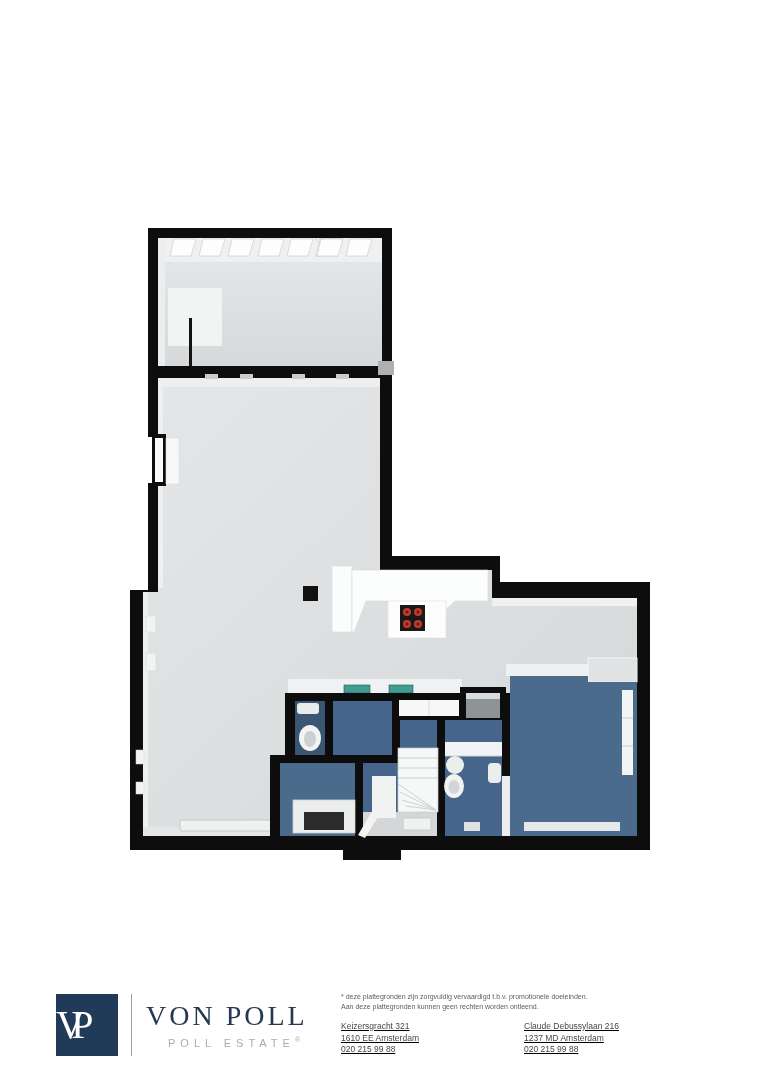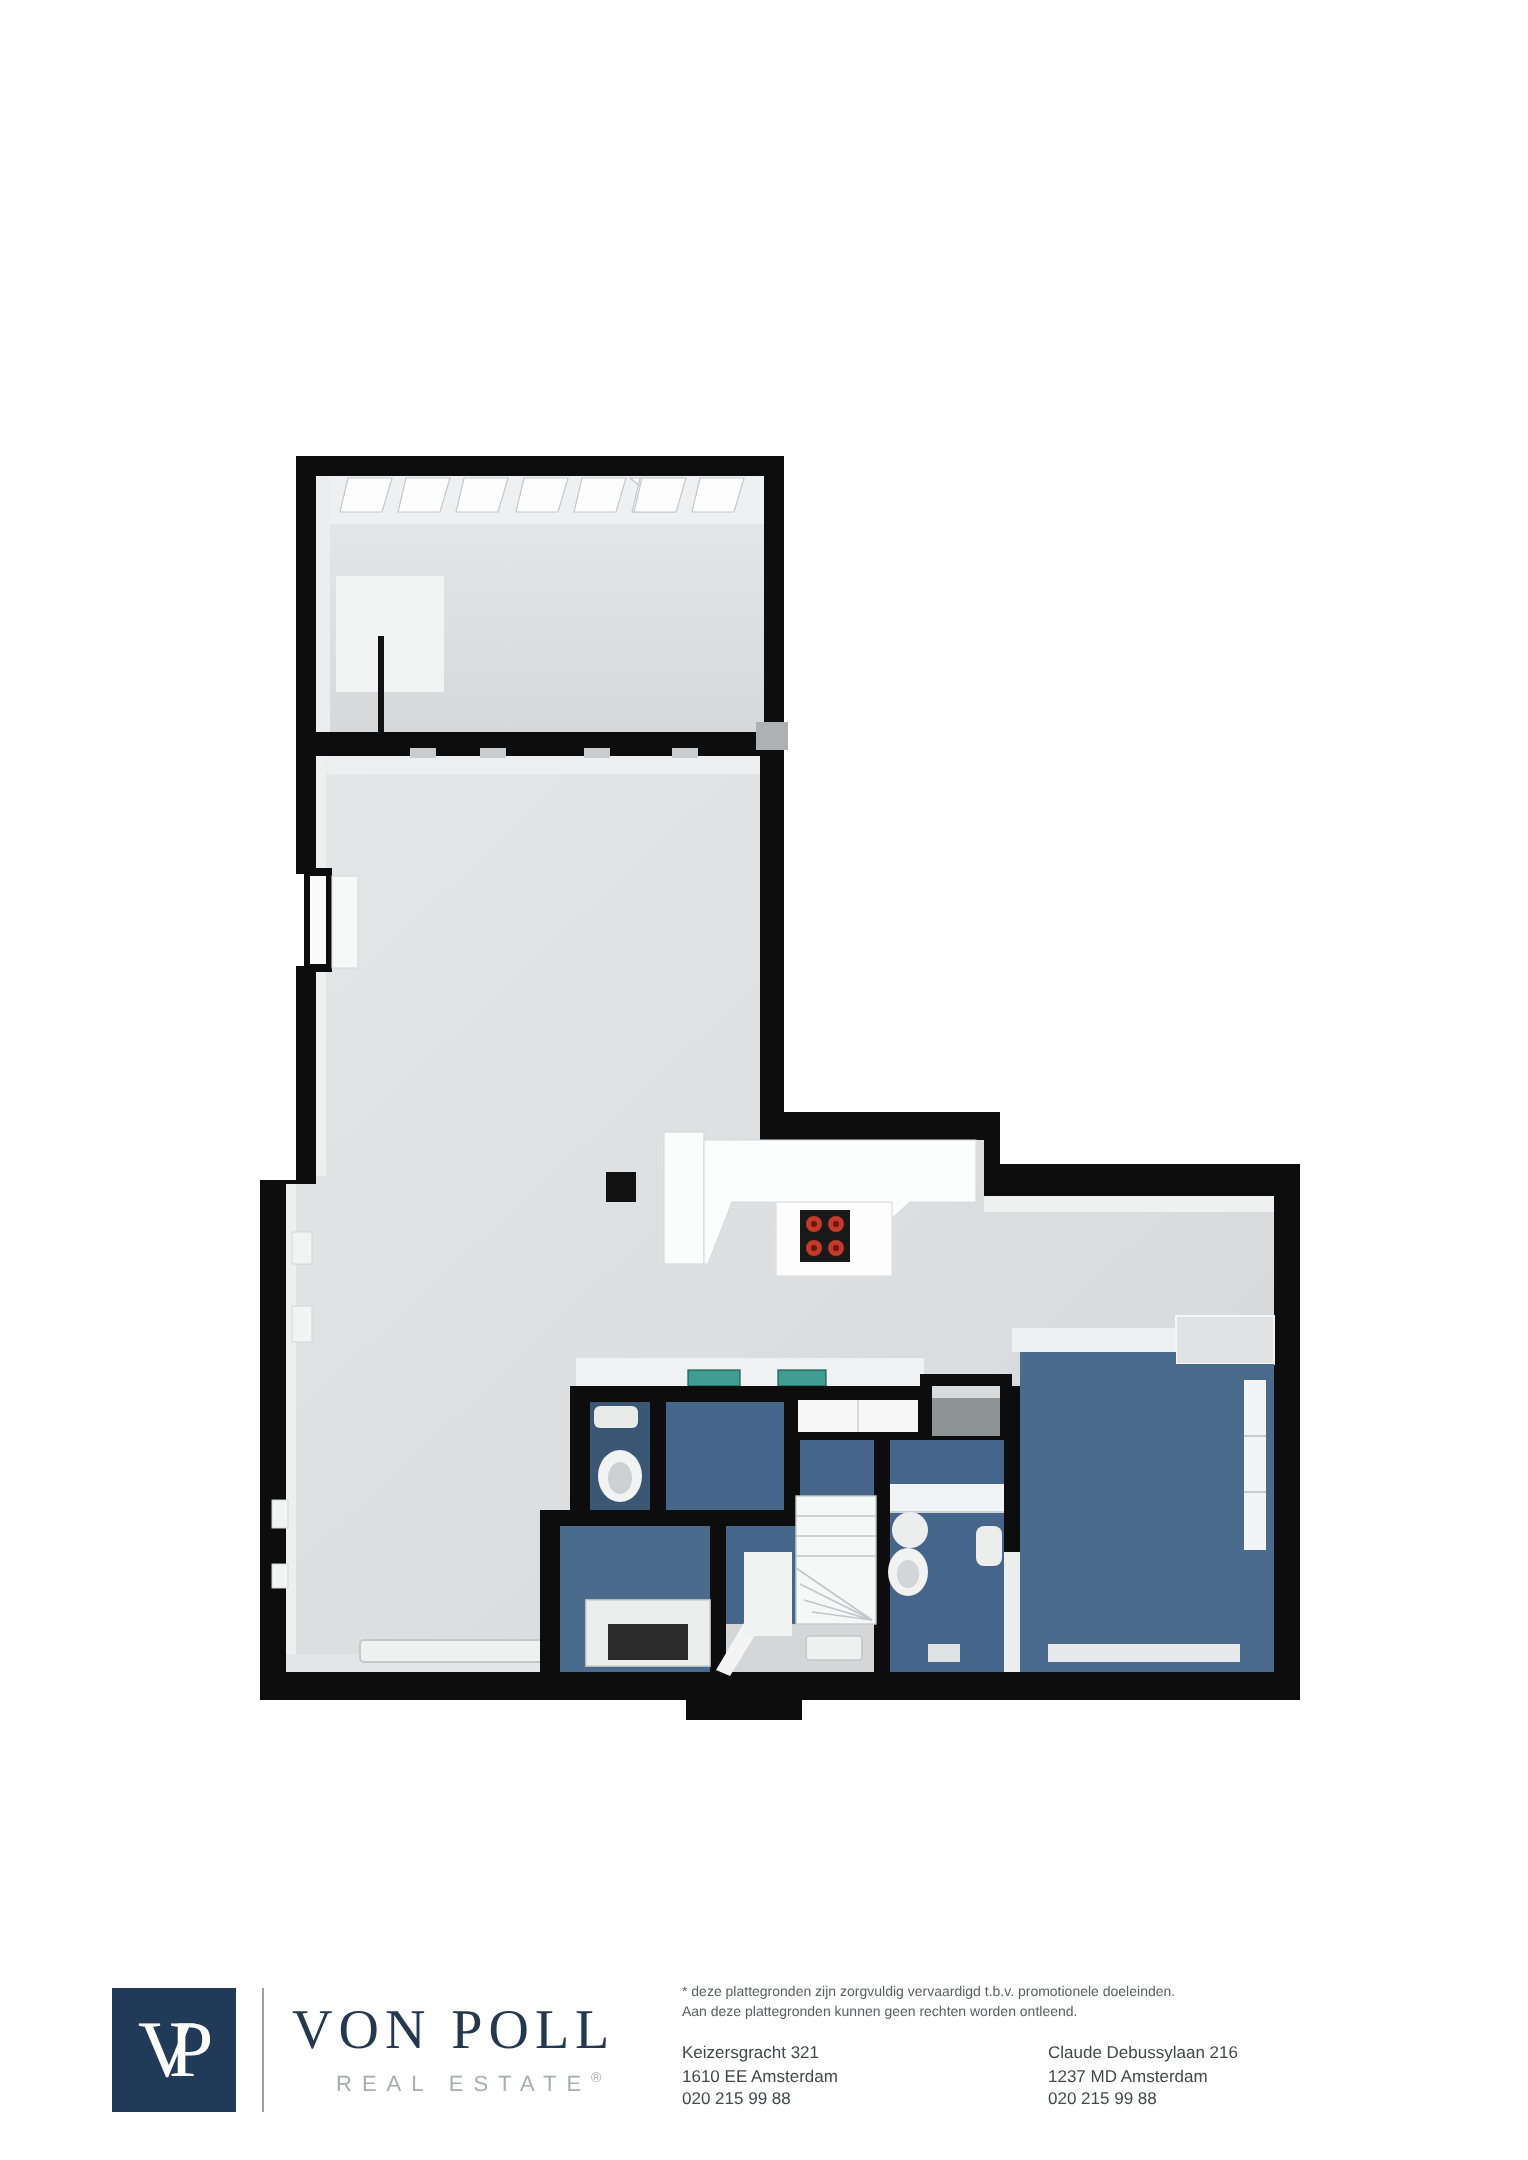--- a/index.html
+++ b/index.html
@@ -4,32 +4,32 @@
 <style>
   html,body{margin:0;padding:0;background:#fff;}
   .page{position:relative;width:764px;height:1080px;background:#ffffff;overflow:hidden;
         font-family:"Liberation Sans", sans-serif;}
   .plan-wrap{position:absolute;left:0;top:0;width:764px;height:970px;}
   svg{display:block;}
 
   
   .footer{position:absolute;left:0;top:988px;width:764px;height:92px;}
   .brand{position:absolute;left:56px;top:6px;display:flex;align-items:center;}
-  .vp-square{width:62px;height:62px;background:#203a57;display:flex;align-items:center;justify-content:center;}
+  .vp-square{width:62px;height:62px;background:#203a57;display:flex;align-items:center;justify-content:flex-start;}
   .vp-square span{font-family:"Liberation Serif", serif;color:#ffffff;font-size:40px;line-height:1;
                   letter-spacing:-0.34em;padding-right:0.30em;}
   .logo-divider{width:1px;height:62px;background:#9aa1a6;margin-left:13px;margin-right:14px;}
   .brand-text{display:flex;flex-direction:column;}
   .brand-name{font-family:"Liberation Serif", serif;color:#24394f;font-size:28px;letter-spacing:3px;line-height:1;}
   .brand-tagline{font-family:"Liberation Sans", sans-serif;color:#a9adb0;font-size:11px;letter-spacing:5px;
                  margin-top:6px;padding-left:22px;}
   .brand-tagline .reg{font-size:7px;vertical-align:super;letter-spacing:0;}
   .ftext{position:absolute;left:341px;top:4px;}
   .disclaimer{font-size:7px;color:#5a5d60;line-height:9.5px;margin-bottom:10px;}
-  .addresses{display:flex;}
+  .addresses{display:flex;text-decoration:underline;}
   .office{width:183px;font-size:8.5px;color:#44474a;line-height:11.5px;}
 </style>
 </head>
 <body>
 
 <div class="page">
 
   <div class="plan-wrap">
     <svg width="764" height="970" viewBox="0 0 764 970">
 
@@ -215,21 +215,21 @@
   </div>
 
   <div class="footer">
     <div class="brand">
       <div class="vp-square">
         <span>VP</span>
       </div>
       <div class="logo-divider"></div>
       <div class="brand-text">
         <div class="brand-name">VON POLL</div>
-        <div class="brand-tagline"><span>REAL ESTATE</span><span class="reg">®</span></div>
+        <div class="brand-tagline"><span>POLL ESTATE</span><span class="reg">®</span></div>
       </div>
     </div>
 
     <div class="ftext">
       <div class="disclaimer">
         <div>* deze plattegronden zijn zorgvuldig vervaardigd t.b.v. promotionele doeleinden.</div>
         <div>Aan deze plattegronden kunnen geen rechten worden ontleend.</div>
       </div>
       <div class="addresses">
         <div class="office">

